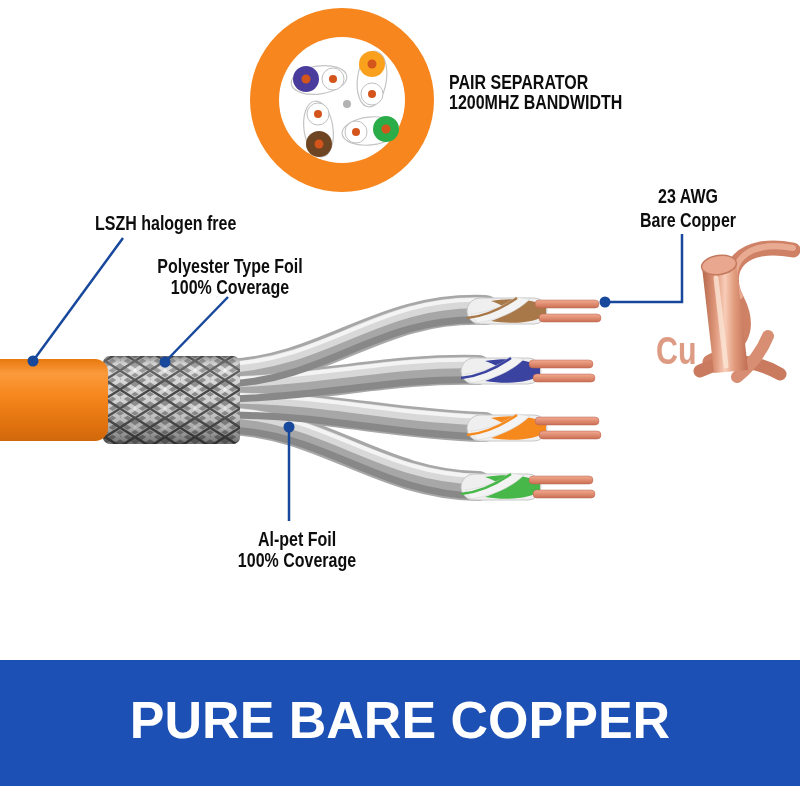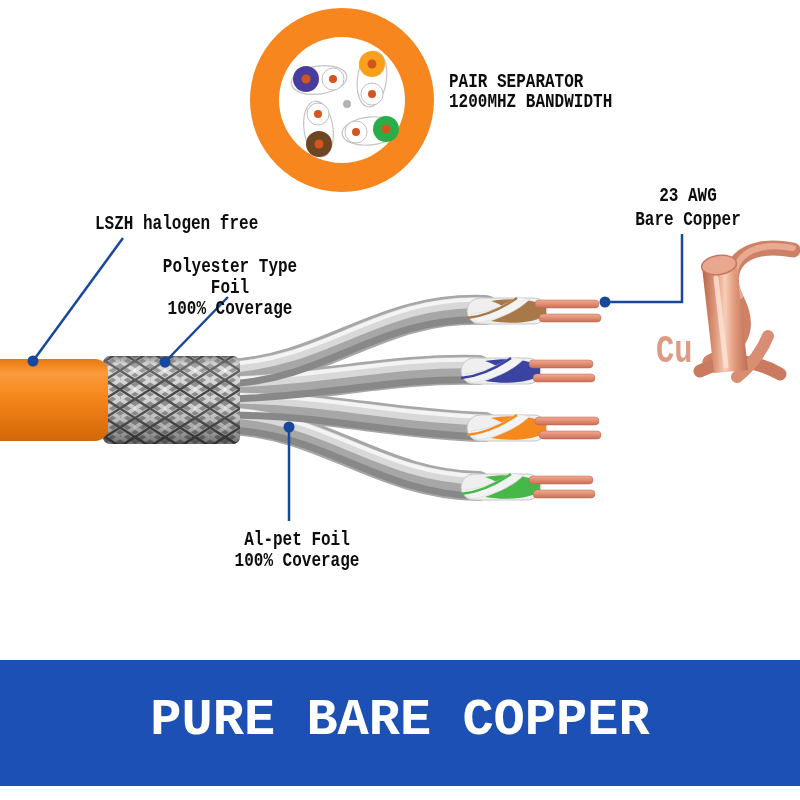--- a/index.html
+++ b/index.html
@@ -1,18 +1,18 @@
 <!DOCTYPE html>
 <html style="--banner_bg: #1d50b4; --banner_fg: #ffffff; --annotation_blue: #17489c; --jacket_orange: #f6861d; --label_text: #0d0d0d; --cu_text: #dd9b83; --pair_brown: #a87848; --pair_blue: #3b43a1; --pair_orange: #f6891e; --pair_green: #47b749; --cross_blue: #4a3c9c; --cross_orange: #f9a11c; --cross_brown: #6e4523; --cross_green: #2aad49; --conductor_dot: #d4551c;"><head>
 <meta charset="utf-8">
 <style>
   html,body{margin:0;padding:0;background:#ffffff;}
   .canvas{
     position:relative;width:800px;height:800px;background:#ffffff;overflow:hidden;
-    font-family:Liberation Mono, monospace;
+    font-family:Liberation Sans, sans-serif;
   }
   .art{position:absolute;left:0;top:0;}
   .label{
     position:absolute;font-weight:bold;color:var(--label_text,#0d0d0d);
     font-size:20px;line-height:21px;white-space:nowrap;
   }
   .cond{transform:scaleX(0.8);}
   .o-left{transform-origin:0 0;}
   .o-center{transform-origin:50% 0;text-align:center;white-space:normal;}
   .label span{display:block;}

